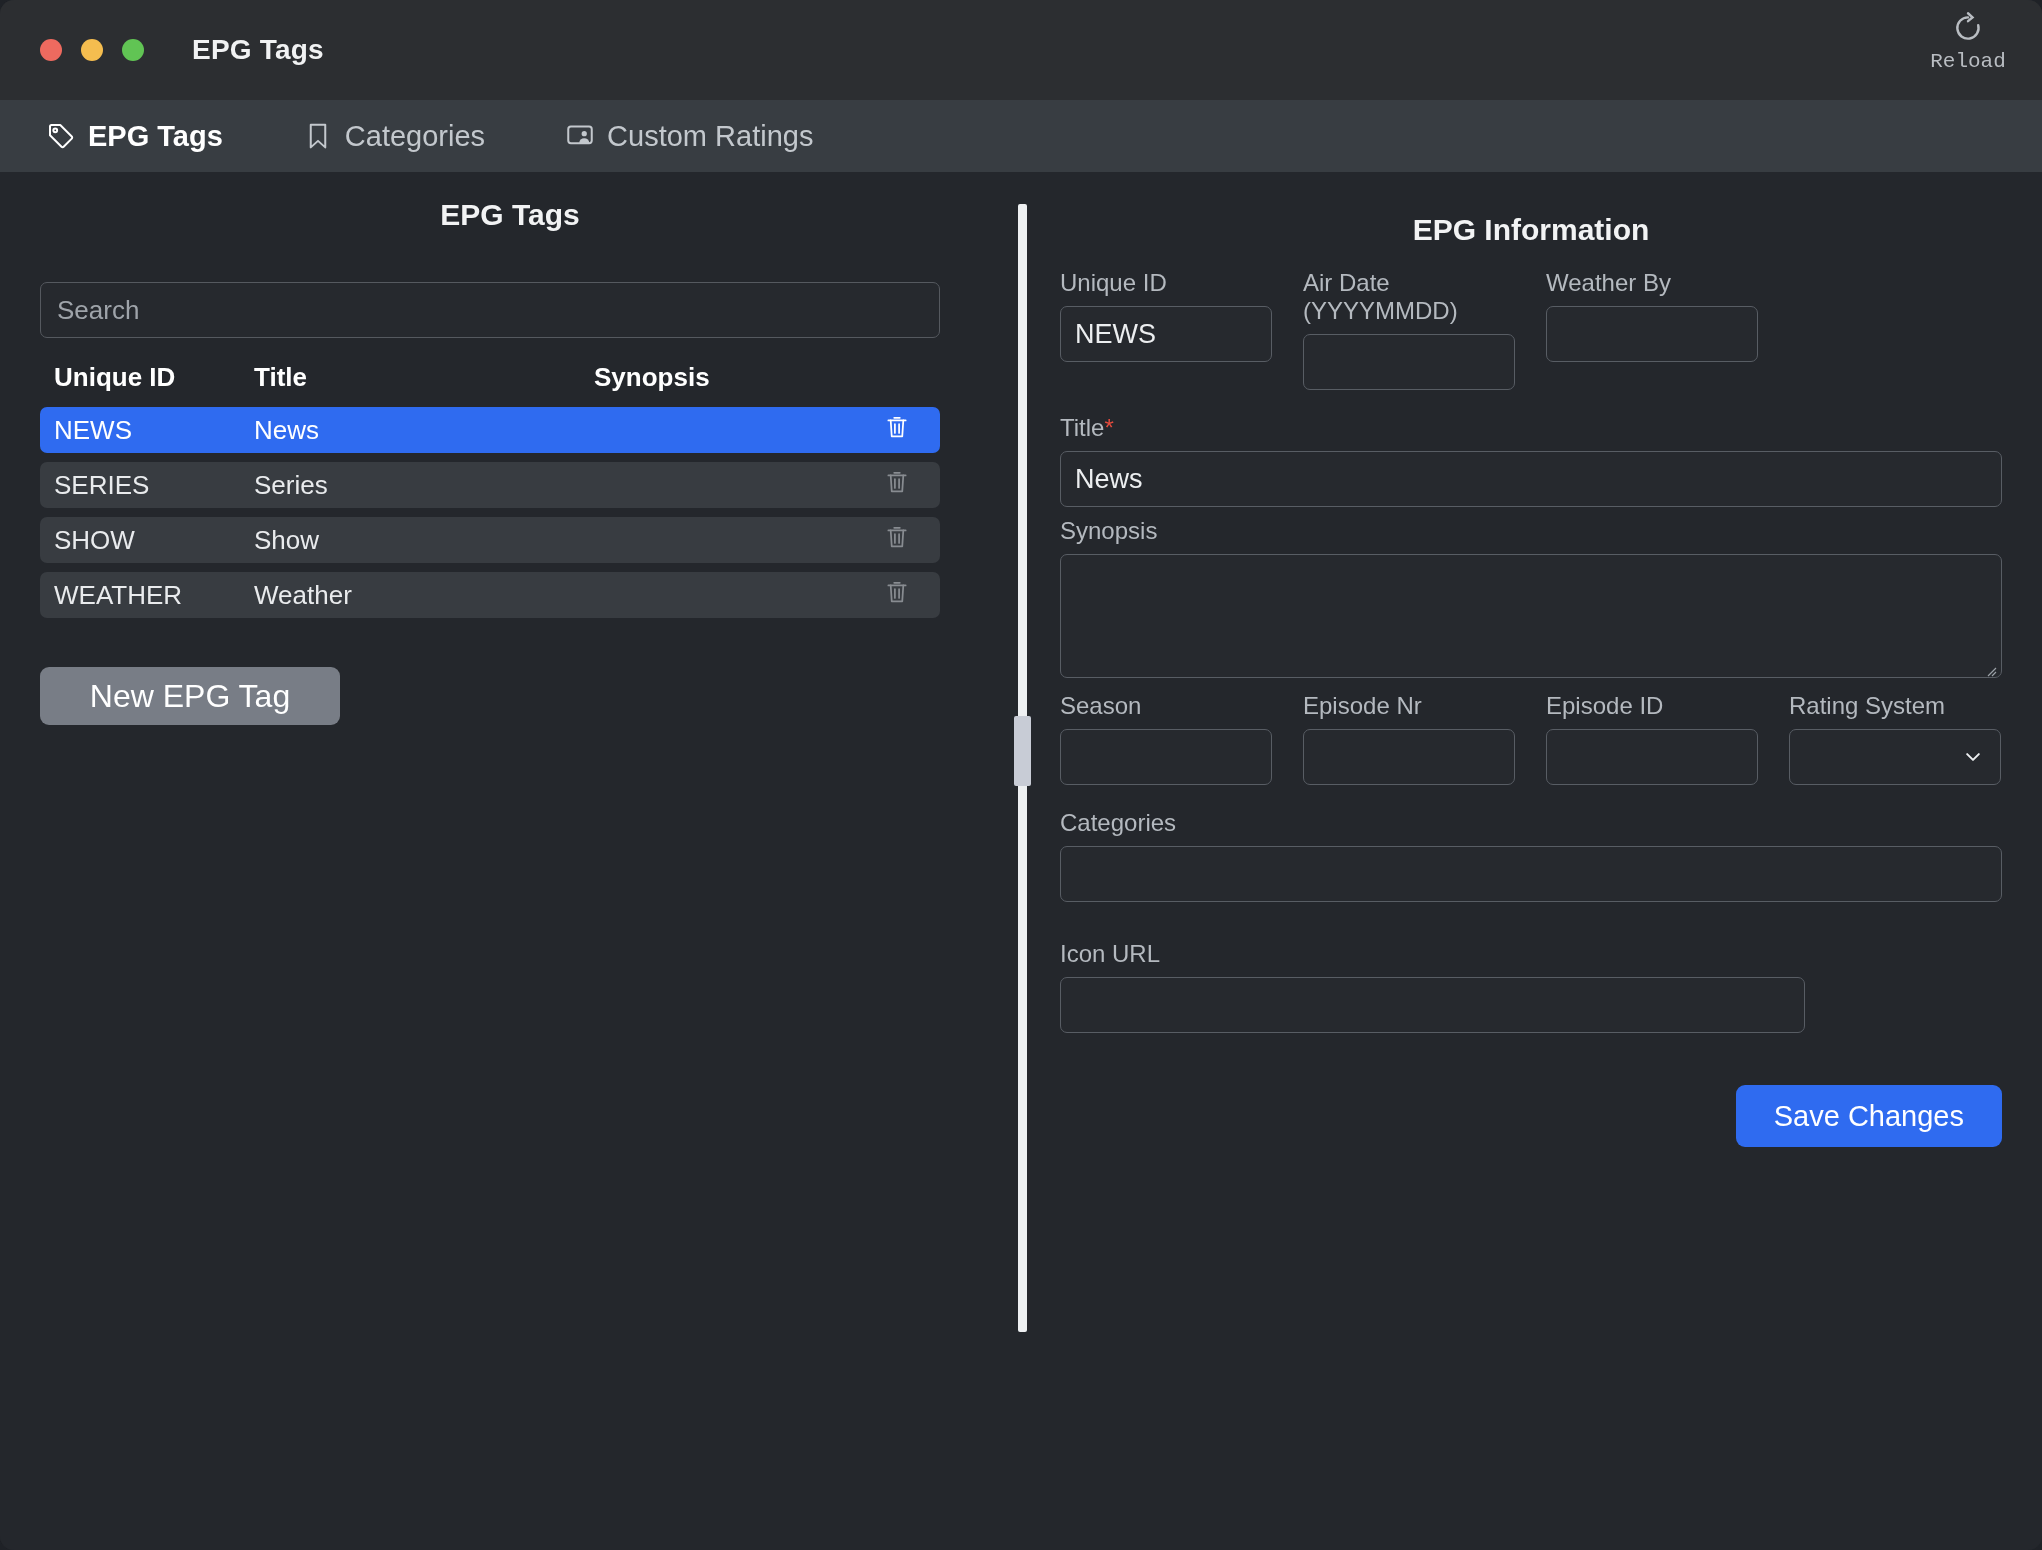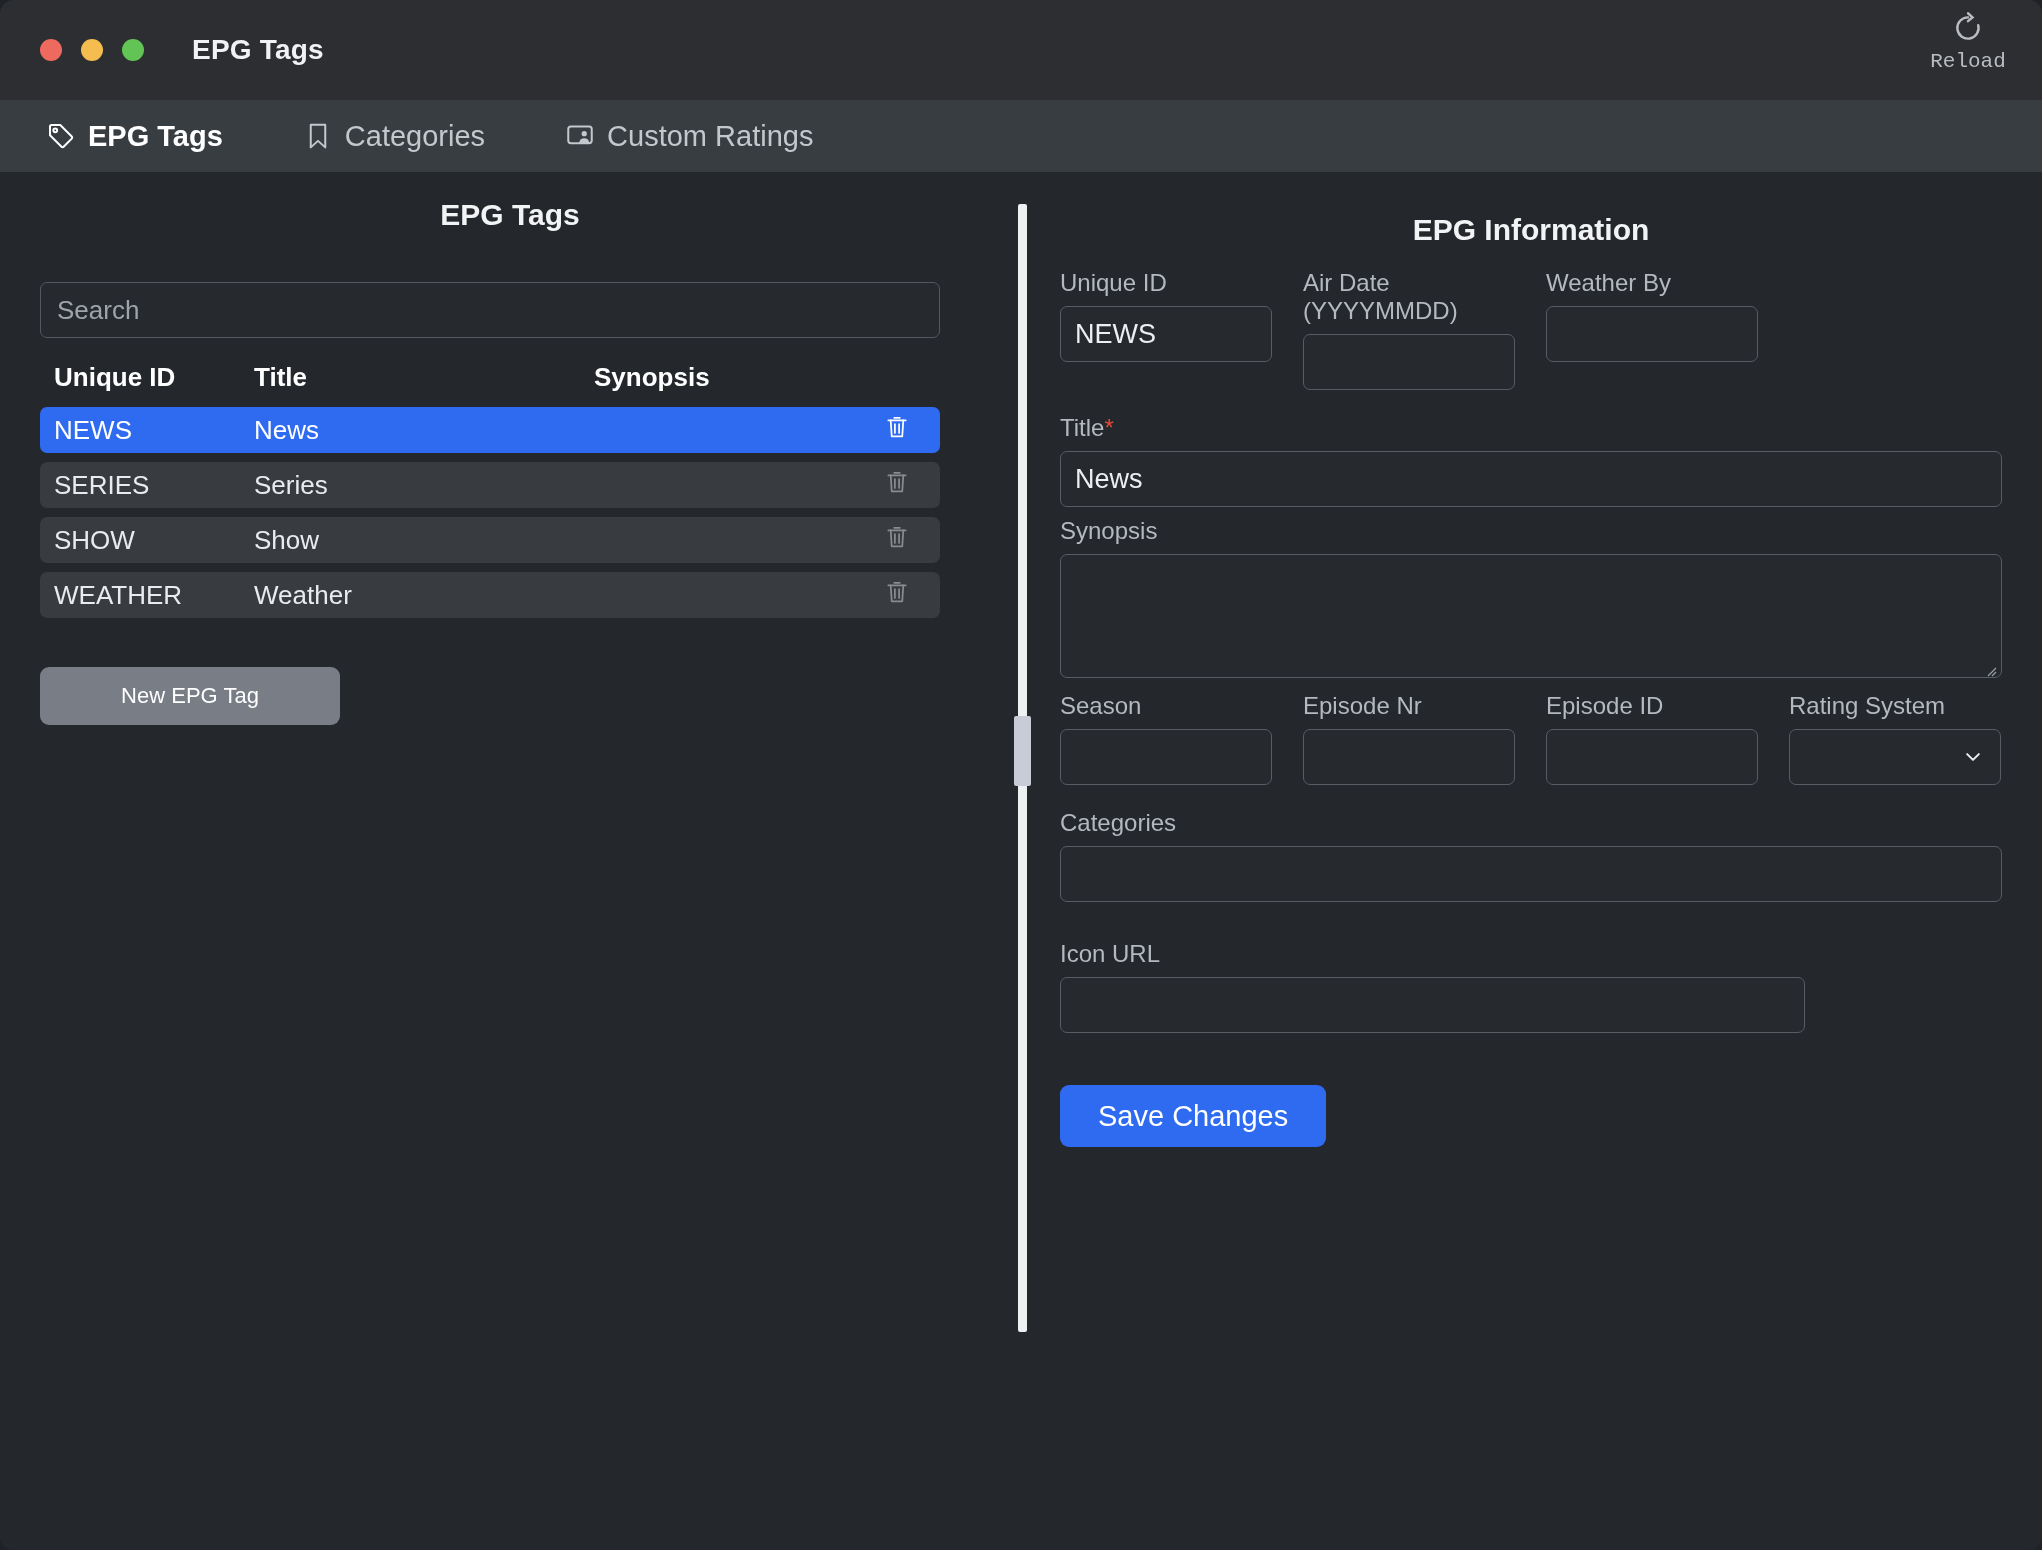--- a/index.html
+++ b/index.html
@@ -182,21 +182,21 @@
 
   
   .new-tag-btn {
     margin-top: 40px;
     width: 300px;
     height: 58px;
     background: #787d86;
     border: none;
     border-radius: 9px;
     color: #ffffff;
-    font-size: 22px;
+    font-size: 32px;
     font-family: "Liberation Sans", sans-serif;
     cursor: pointer;
   }
 
   
   .form { margin-top: 22px; }
   .field-label {
     color: #b4b9bf;
     font-size: 24px;
     margin-bottom: 9px;
@@ -240,21 +240,21 @@
     pointer-events: none;
   }
   .sel-wrap { position: relative; }
   .sel-chev {
     position: absolute;
     right: 16px; top: 18px;
     pointer-events: none;
   }
   .cat-fld { height: 56px; }
   .icon-url-wrap { width: 745px; }
-  .save-wrap { display: flex; justify-content: flex-start; margin-top: 52px; }
+  .save-wrap { display: flex; justify-content: flex-end; margin-top: 52px; }
   .save-btn {
     background: #2f6bf0;
     border: none;
     border-radius: 9px;
     color: #ffffff;
     font-size: 29px;
     font-family: "Liberation Sans", sans-serif;
     padding: 0 38px;
     height: 62px;
     cursor: pointer;

